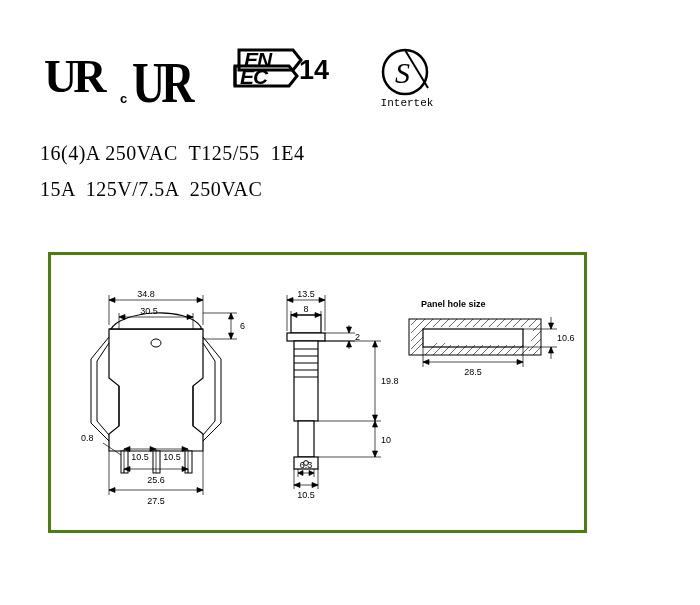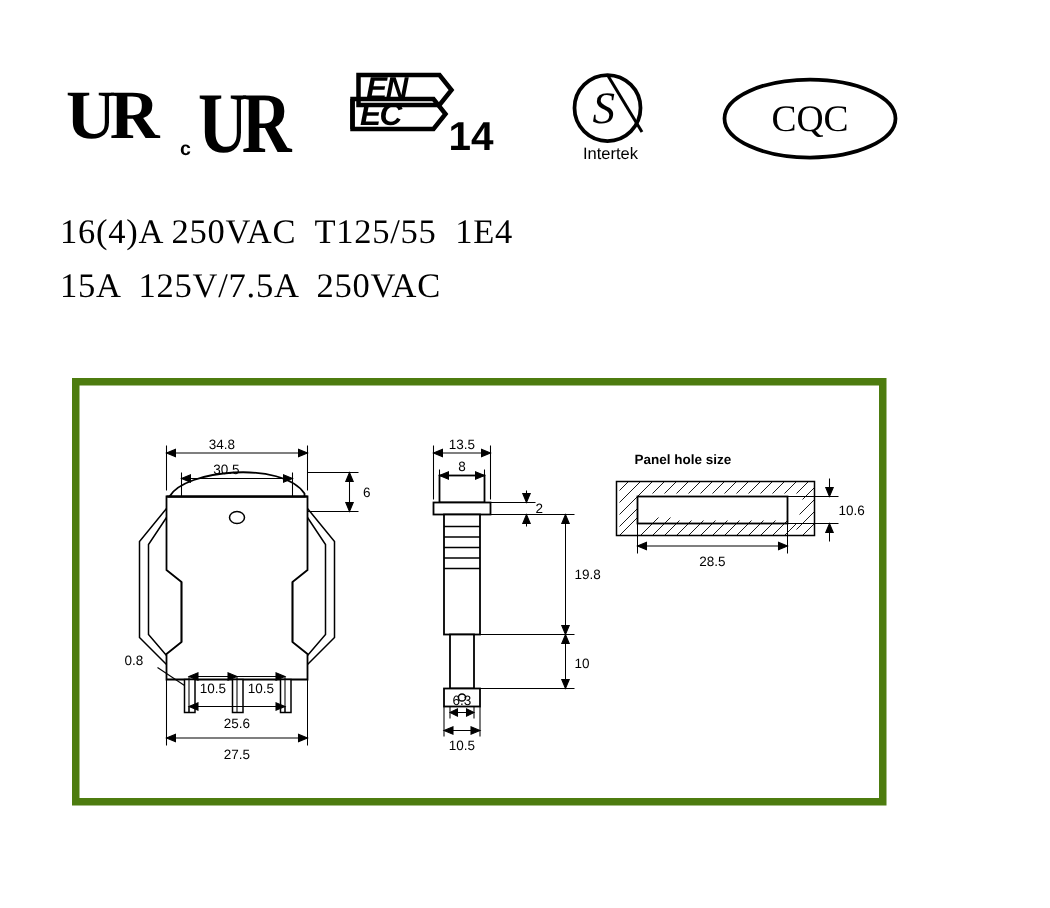--- a/index.html
+++ b/index.html
@@ -55,46 +55,46 @@
     line-height: 27px;
   }
 
   .intertek-s {
     font-family: "Liberation Serif", serif;
     font-style: italic;
     font-size: 30px;
     font-weight: normal;
   }
   .intertek-label {
-    font-family: Liberation Sans, sans-serif;
+    font-family: Liberation Mono, monospace;
     font-size: 11px;
     text-align: center;
   }
 
   .cqc-text {
     font-family: "Liberation Serif", serif;
     font-size: 25px;
     letter-spacing: 0px;
   }
 
   
   .rating-line {
     font-family: "Liberation Serif", serif;
-    font-size: 23px;
+    font-size: 20px;
     letter-spacing: 0.5px;
     white-space: pre;
   }
 
   
   #drawing-panel {
     left: 48px;
     top: 252px;
     width: 533px;
     height: 275px;
-    border: 5px solid #4d7c0f;
+    border: 3px solid #4d7c0f;
     background: #fff;
   }
   #drawing-svg { display: block; }
   .dimtext {
     font-family: "Liberation Sans", sans-serif;
     font-size: 9px;
     fill: #000;
   }
   .panel-title {
     font-family: "Liberation Sans", sans-serif;
@@ -118,38 +118,32 @@
   </div>
 
   <div class="abs enec-box" style="left:233px; top:6px;text-align:center;">
     <svg class="abs" style="left:0; top:0;" width="108" height="56" viewBox="0 0 108 56">
       <path d="M6,4 L60,4 L68,14 L60,24 L6,24 Z" fill="none" stroke="#000" stroke-width="3"></path>
       <path d="M2,20 L56,20 L64,30 L56,40 L2,40 Z" fill="none" stroke="#000" stroke-width="3"></path>
       <path d="M2,20 L2,40" stroke="#000" stroke-width="3"></path>
     </svg>
     <span class="abs enec-text" style="left:11px; top:5px;">EN</span>
     <span class="abs enec-text" style="left:7px; top:22px;">EC</span>
-    <span class="abs enec-num" style="left:66px; top:11px;margin-top:21px;">14</span>
+    <span class="abs enec-num" style="left:66px; top:11px;">14</span>
   </div>
 
   <div class="abs" style="left:368px; top:8px; width:78px; height:66px;">
     <svg class="abs" style="left:8px; top:0;" width="58" height="48" viewBox="0 0 58 48">
       <circle cx="29" cy="24" r="22" fill="none" stroke="#000" stroke-width="2.5"></circle>
       <line x1="29" y1="2" x2="52" y2="40" stroke="#000" stroke-width="2"></line>
     </svg>
     <span class="abs intertek-s" style="left:27px; top:8px;">S</span>
     <div class="abs intertek-label" style="left:0px; top:49px; width:78px;">Intertek</div>
   </div>
 
-  <div class="abs" style="left:480px; top:10px; width:120px; height:58px;">
-    <svg class="abs" style="left:0; top:0;" width="120" height="58" viewBox="0 0 120 58">
-      <ellipse cx="60" cy="29" rx="57" ry="26" fill="none" stroke="#000" stroke-width="2.5"></ellipse>
-    </svg>
-    <div class="abs cqc-text" style="left:0; top:16px; width:120px; text-align:center;">CQC</div>
-  </div>
 </div>
 
 <div class="abs rating-line" style="left:40px; top:142px;">16(4)A 250VAC  T125/55  1E4</div>
 <div class="abs rating-line" style="left:40px; top:178px;font-family:Liberation Serif, serif;">15A  125V/7.5A  250VAC</div>
 
 <div class="abs" id="drawing-panel">
   <svg id="drawing-svg" width="531" height="273" viewBox="0 0 531 273">
     <g stroke="#000" fill="none" stroke-width="1" shape-rendering="geometricPrecision">
 
       <g>

